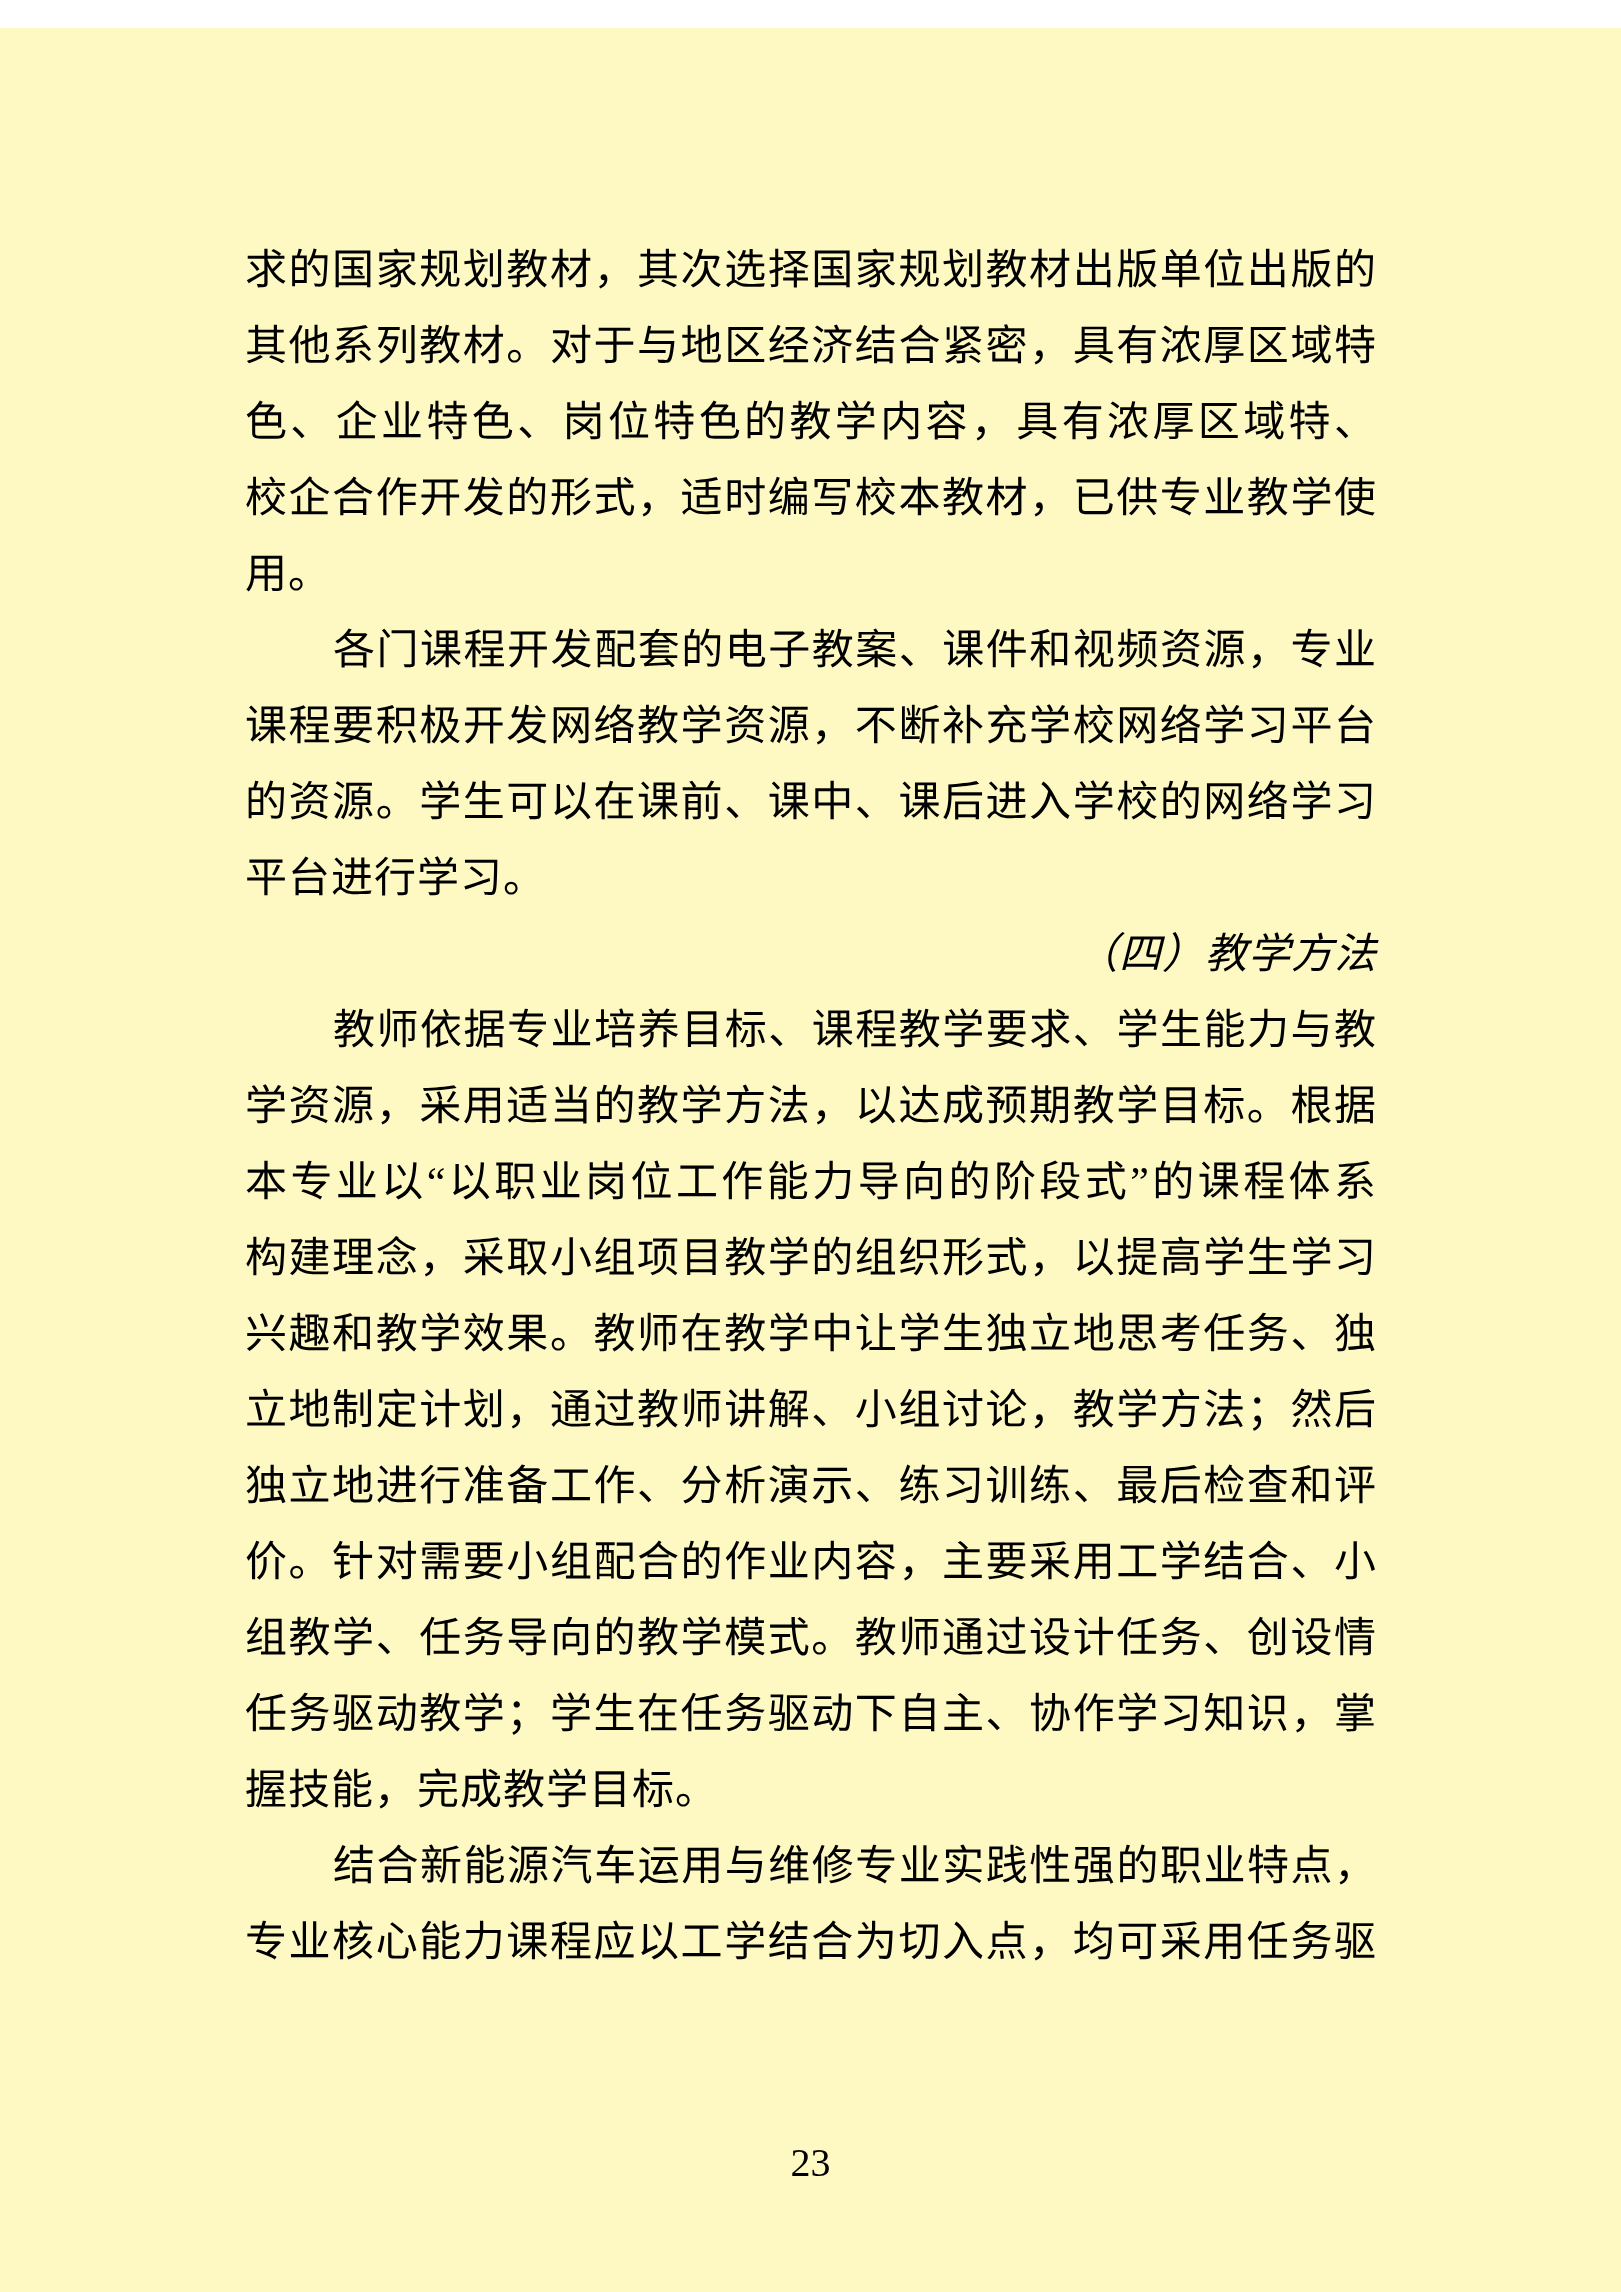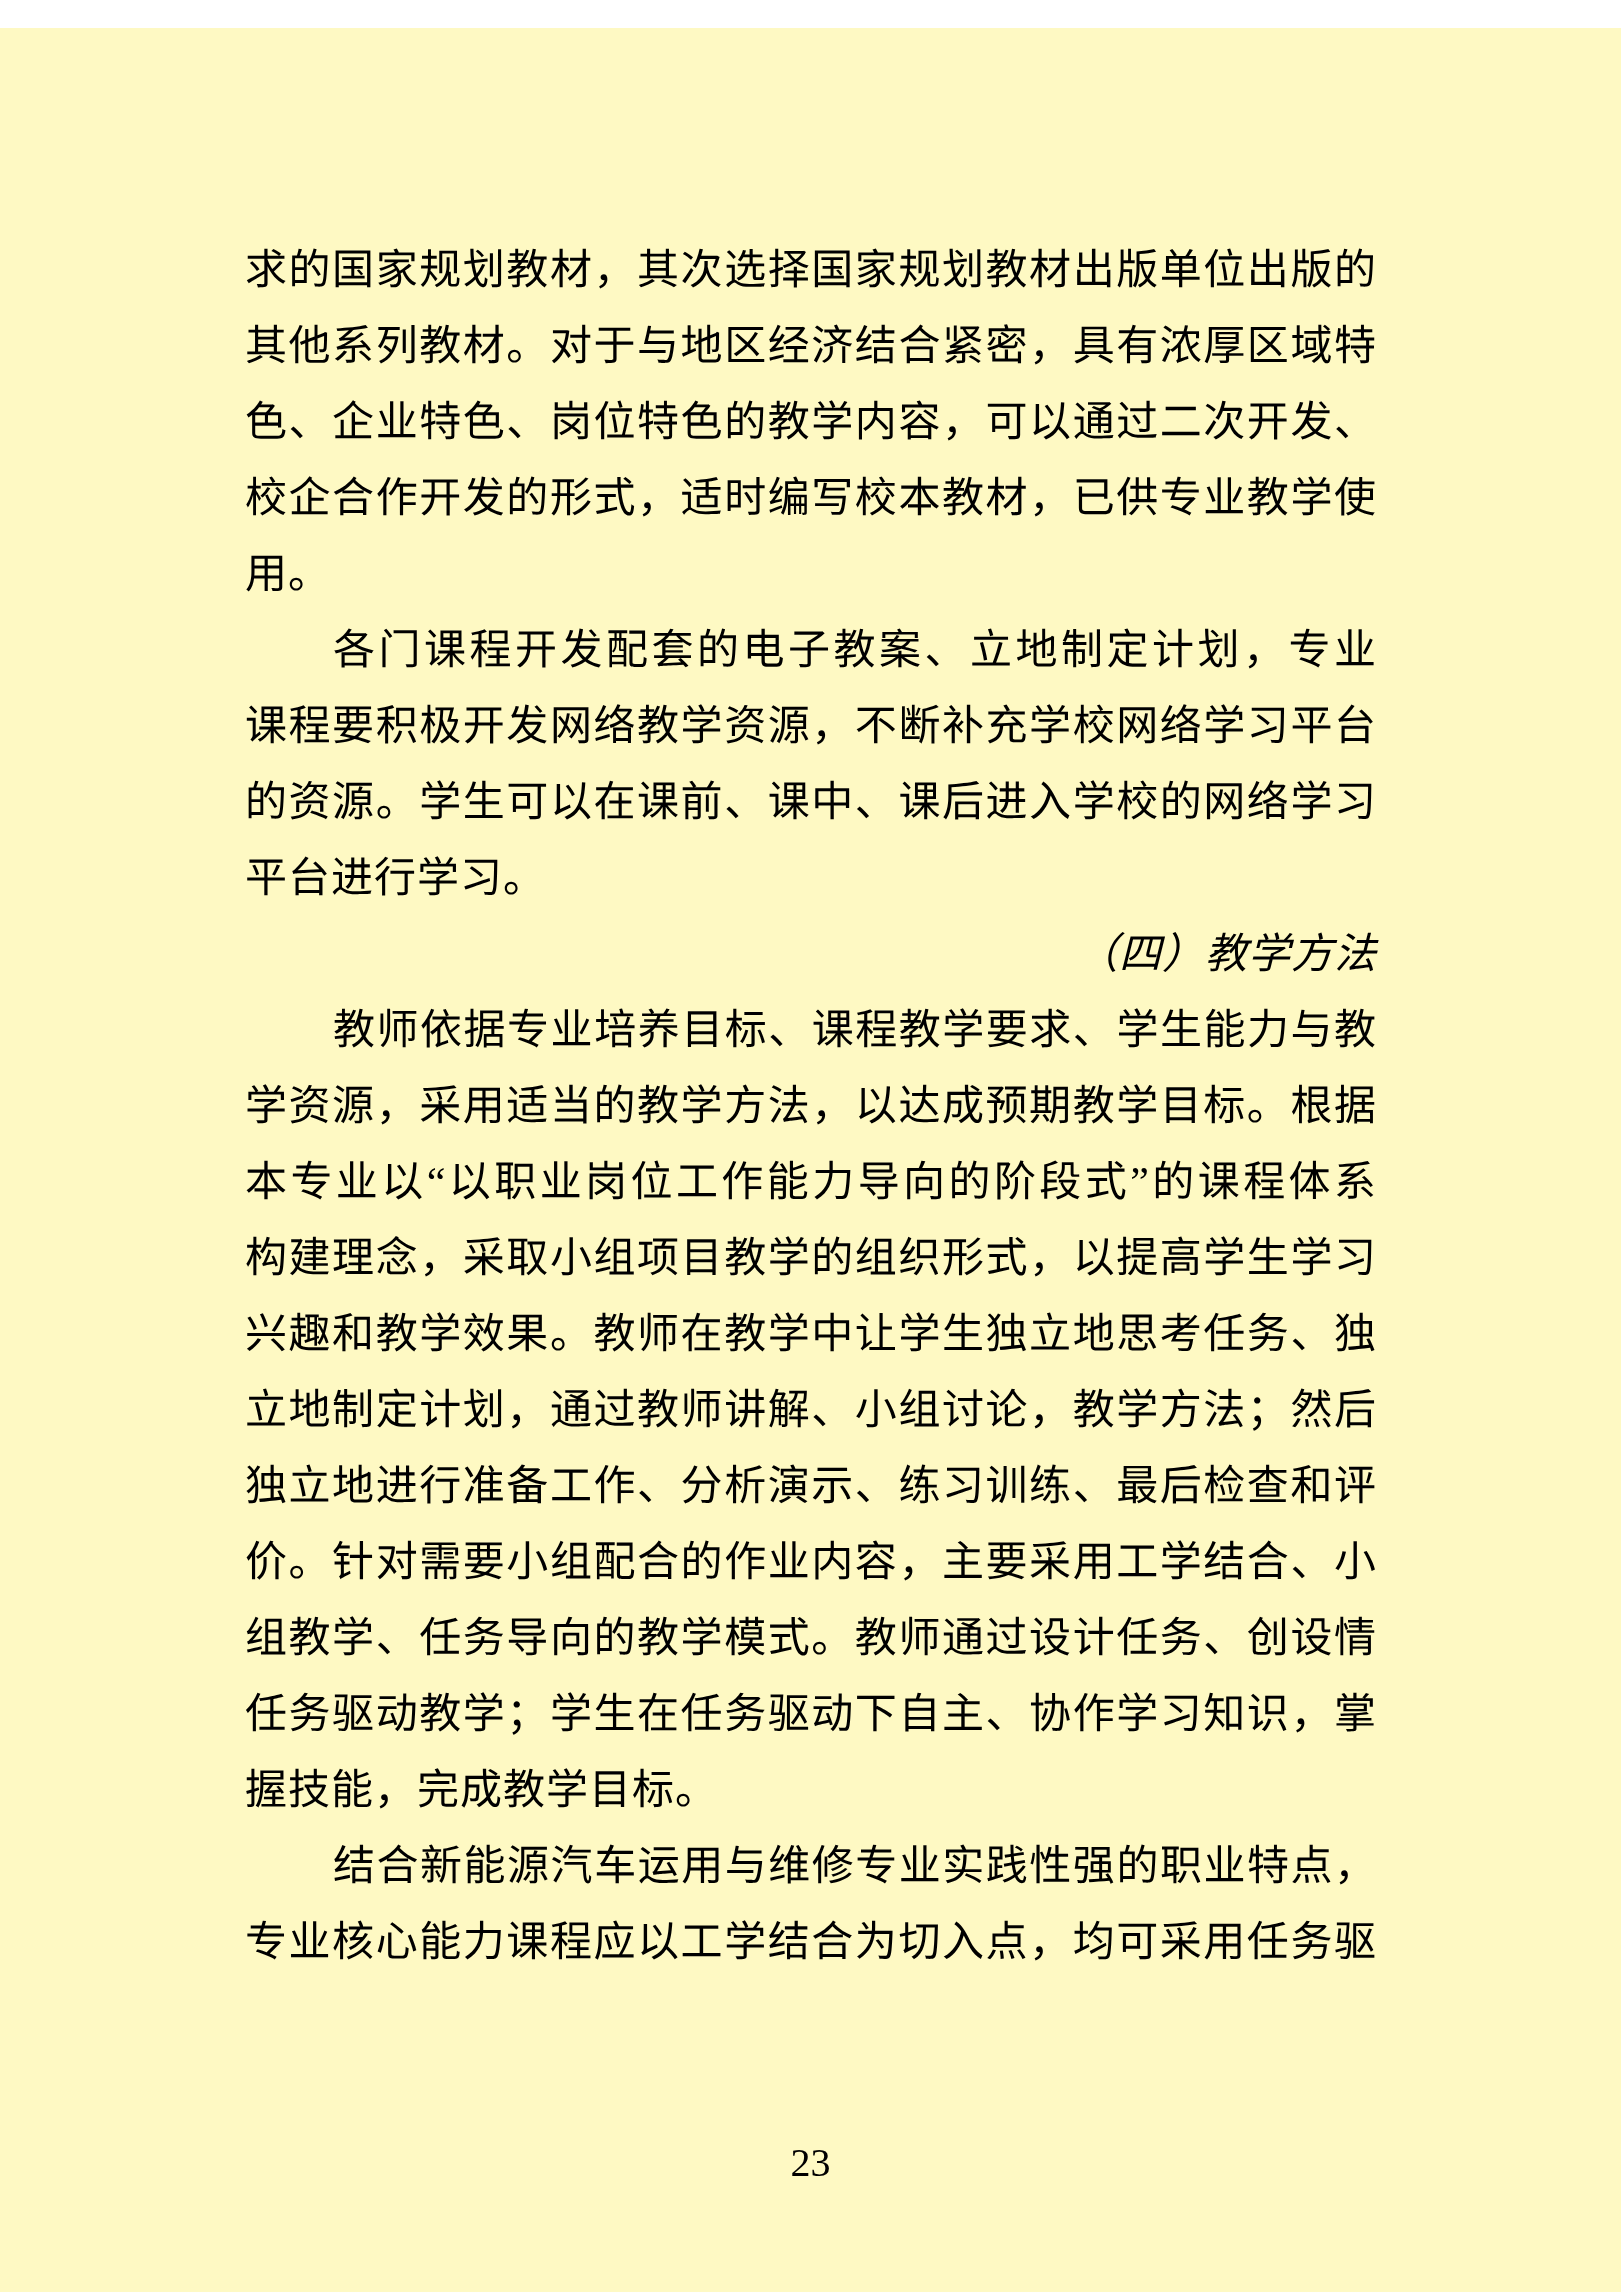--- a/index.html
+++ b/index.html
@@ -59,24 +59,24 @@
     font-family: "Liberation Serif", serif;
   }
 </style>
 </head>
 <body>
 
 <div class="sheet">
   <div class="text-block">
       <div class="line justify">求的国家规划教材，其次选择国家规划教材出版单位出版的</div>
       <div class="line justify">其他系列教材。对于与地区经济结合紧密，具有浓厚区域特</div>
-      <div class="line justify">色、企业特色、岗位特色的教学内容，可以通过二次开发、</div>
+      <div class="line justify">色、企业特色、岗位特色的教学内容，具有浓厚区域特、</div>
       <div class="line justify">校企合作开发的形式，适时编写校本教材，已供专业教学使</div>
       <div class="line">用。</div>
-      <div class="line justify indent">各门课程开发配套的电子教案、立地制定计划，专业</div>
+      <div class="line justify indent">各门课程开发配套的电子教案、课件和视频资源，专业</div>
       <div class="line justify">课程要积极开发网络教学资源，不断补充学校网络学习平台</div>
       <div class="line justify">的资源。学生可以在课前、课中、课后进入学校的网络学习</div>
       <div class="line">平台进行学习。</div>
       <div class="line indent kai">（四）教学方法</div>
       <div class="line justify indent">教师依据专业培养目标、课程教学要求、学生能力与教</div>
       <div class="line justify">学资源，采用适当的教学方法，以达成预期教学目标。根据</div>
       <div class="line justify">本专业以“以职业岗位工作能力导向的阶段式”的课程体系</div>
       <div class="line justify">构建理念，采取小组项目教学的组织形式，以提高学生学习</div>
       <div class="line justify">兴趣和教学效果。教师在教学中让学生独立地思考任务、独</div>
       <div class="line justify">立地制定计划，通过教师讲解、小组讨论，教学方法；然后</div>

